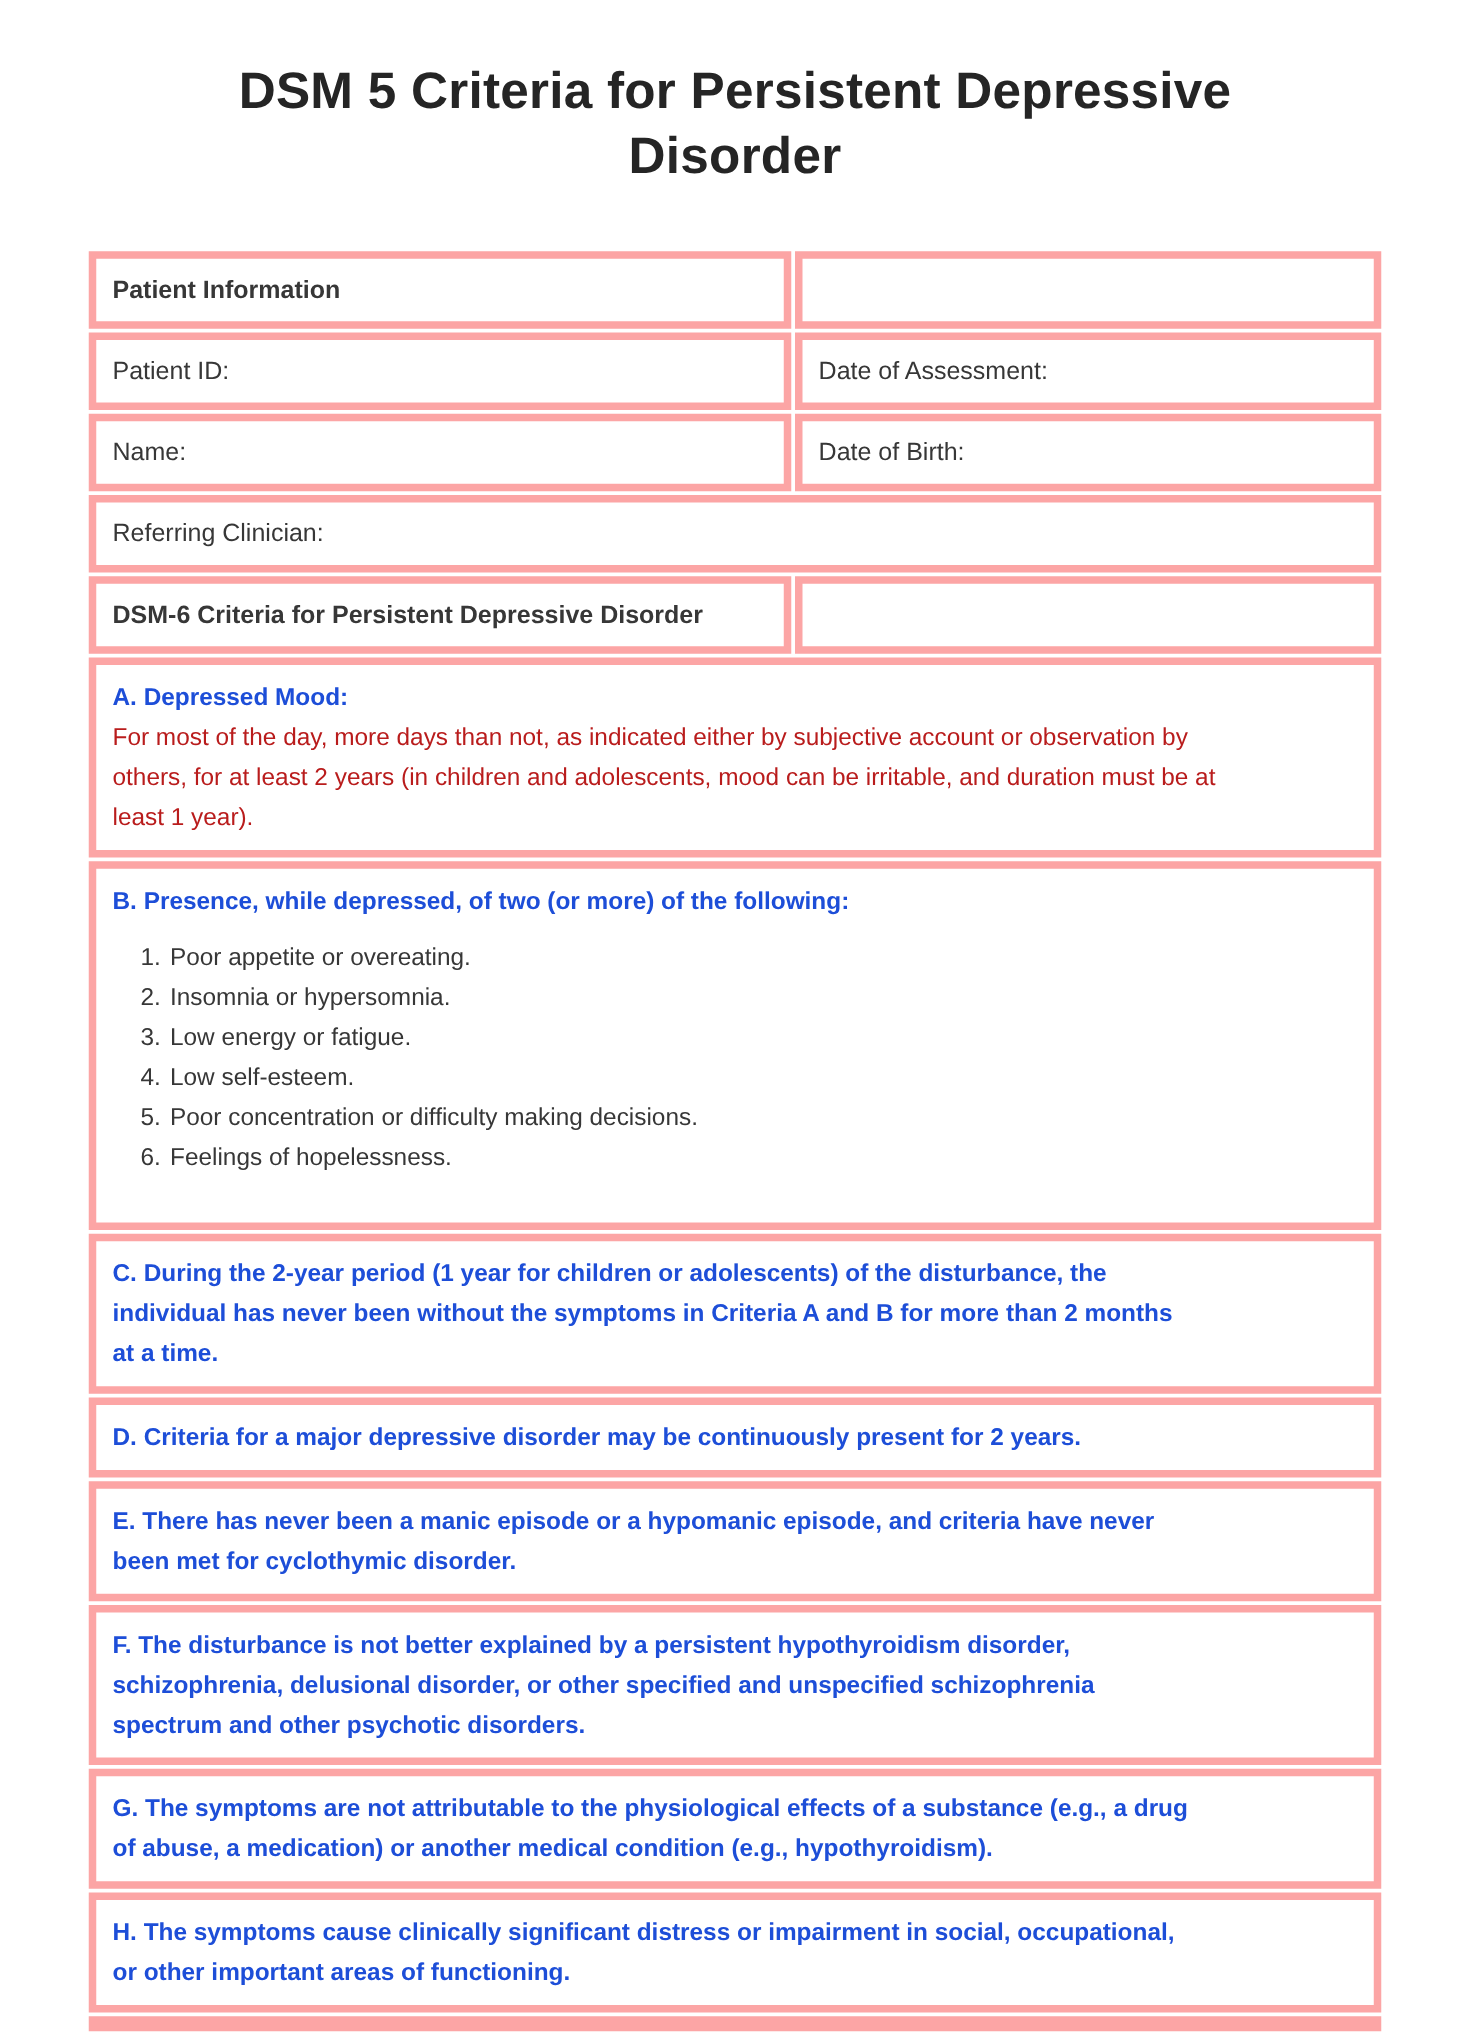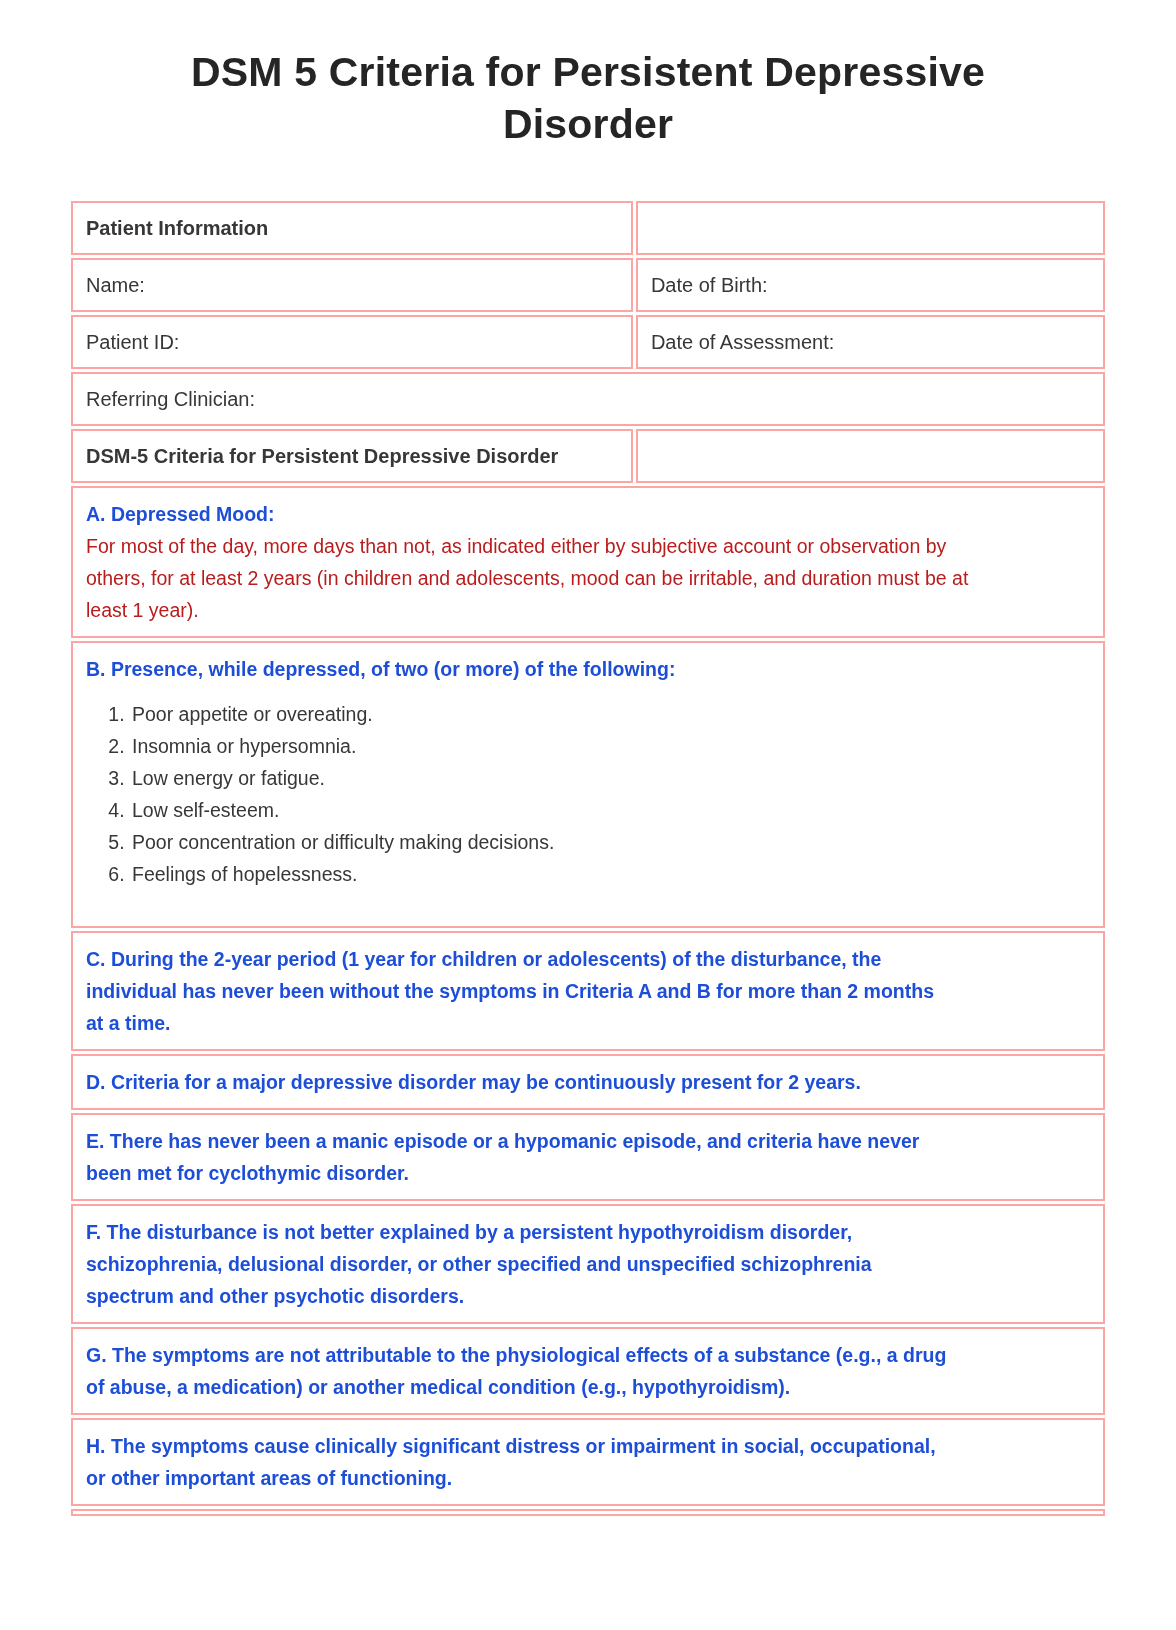--- a/index.html
+++ b/index.html
@@ -25,21 +25,21 @@
     letter-spacing: 0.2px;
   }
   table.form-table {
     margin: 48px auto 0 auto;
     width: 1040px;
     border-collapse: separate;
     border-spacing: 3px;
     table-layout: fixed;
   }
   table.form-table td {
-    border: 2px solid #fca5a5;
+    border: 6px solid #fca5a5;
     background: #ffffff;
     vertical-align: middle;
     padding: 10px 13px;
     color: #373737;
     font-size: 20px;
     line-height: 30px;
   }
   td.hdr {
     background: #f1f1f1;
     border-color: #e6e6e6;
@@ -93,45 +93,45 @@
 
       <tr>
         <td class="hdr">
           <span>Patient Information</span>
         </td>
         <td class="hdr"></td>
       </tr>
 
       <tr>
         <td>
+          <span>Patient ID:</span>
+        </td>
+        <td>
+          <span>Date of Assessment:</span>
+        </td>
+      </tr>
+
+      <tr>
+        <td>
           <span>Name:</span>
         </td>
         <td>
           <span>Date of Birth:</span>
-        </td>
-      </tr>
-
-      <tr>
-        <td>
-          <span>Patient ID:</span>
-        </td>
-        <td>
-          <span>Date of Assessment:</span>
         </td>
       </tr>
 
       <tr>
         <td colspan="2">
           <span>Referring Clinician:</span>
         </td>
       </tr>
 
       <tr>
         <td class="hdr">
-          <span>DSM-5 Criteria for Persistent Depressive Disorder</span>
+          <span>DSM-6 Criteria for Persistent Depressive Disorder</span>
         </td>
         <td class="hdr"></td>
       </tr>
 
       <tr>
         <td colspan="2" class="section">
           <div class="sec-line bold">A. Depressed Mood:</div>
           <div class="sec-line">For most of the day, more days than not, as indicated either by subjective account or observation by</div>
           <div class="sec-line">others, for at least 2 years (in children and adolescents, mood can be irritable, and duration must be at</div>
           <div class="sec-line">least 1 year).</div>

